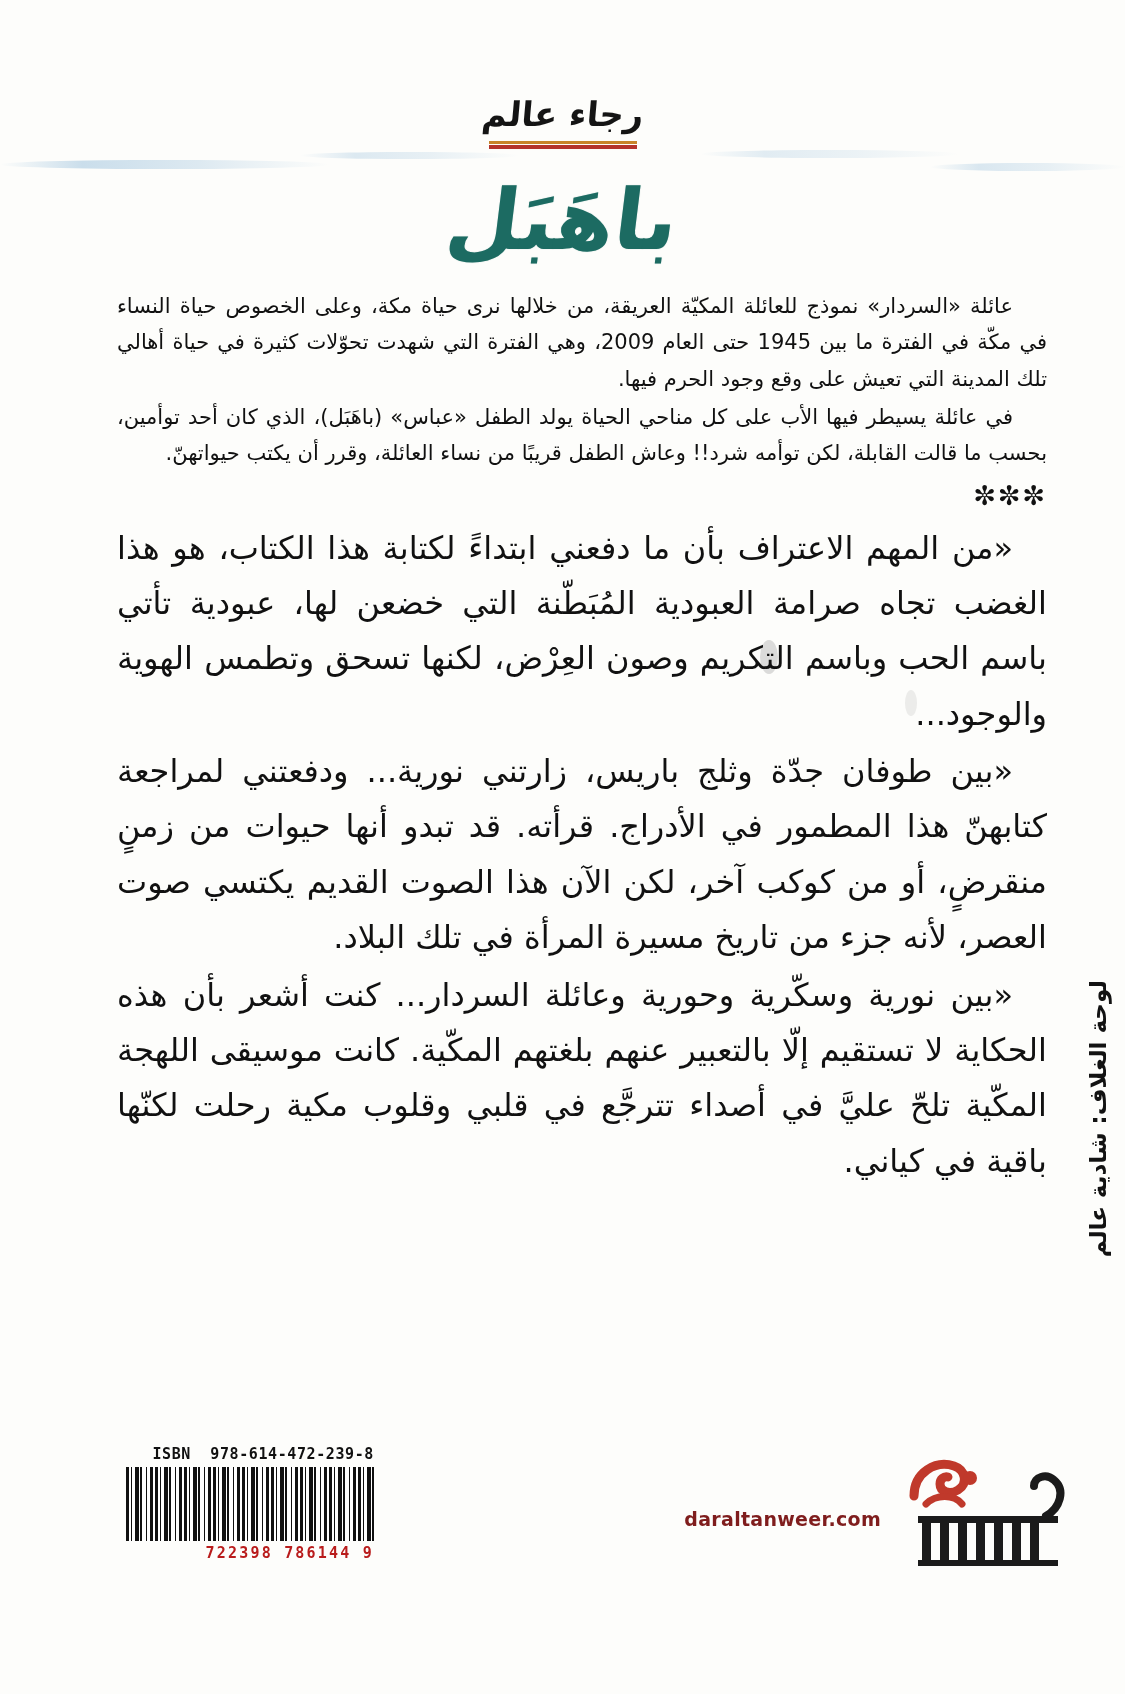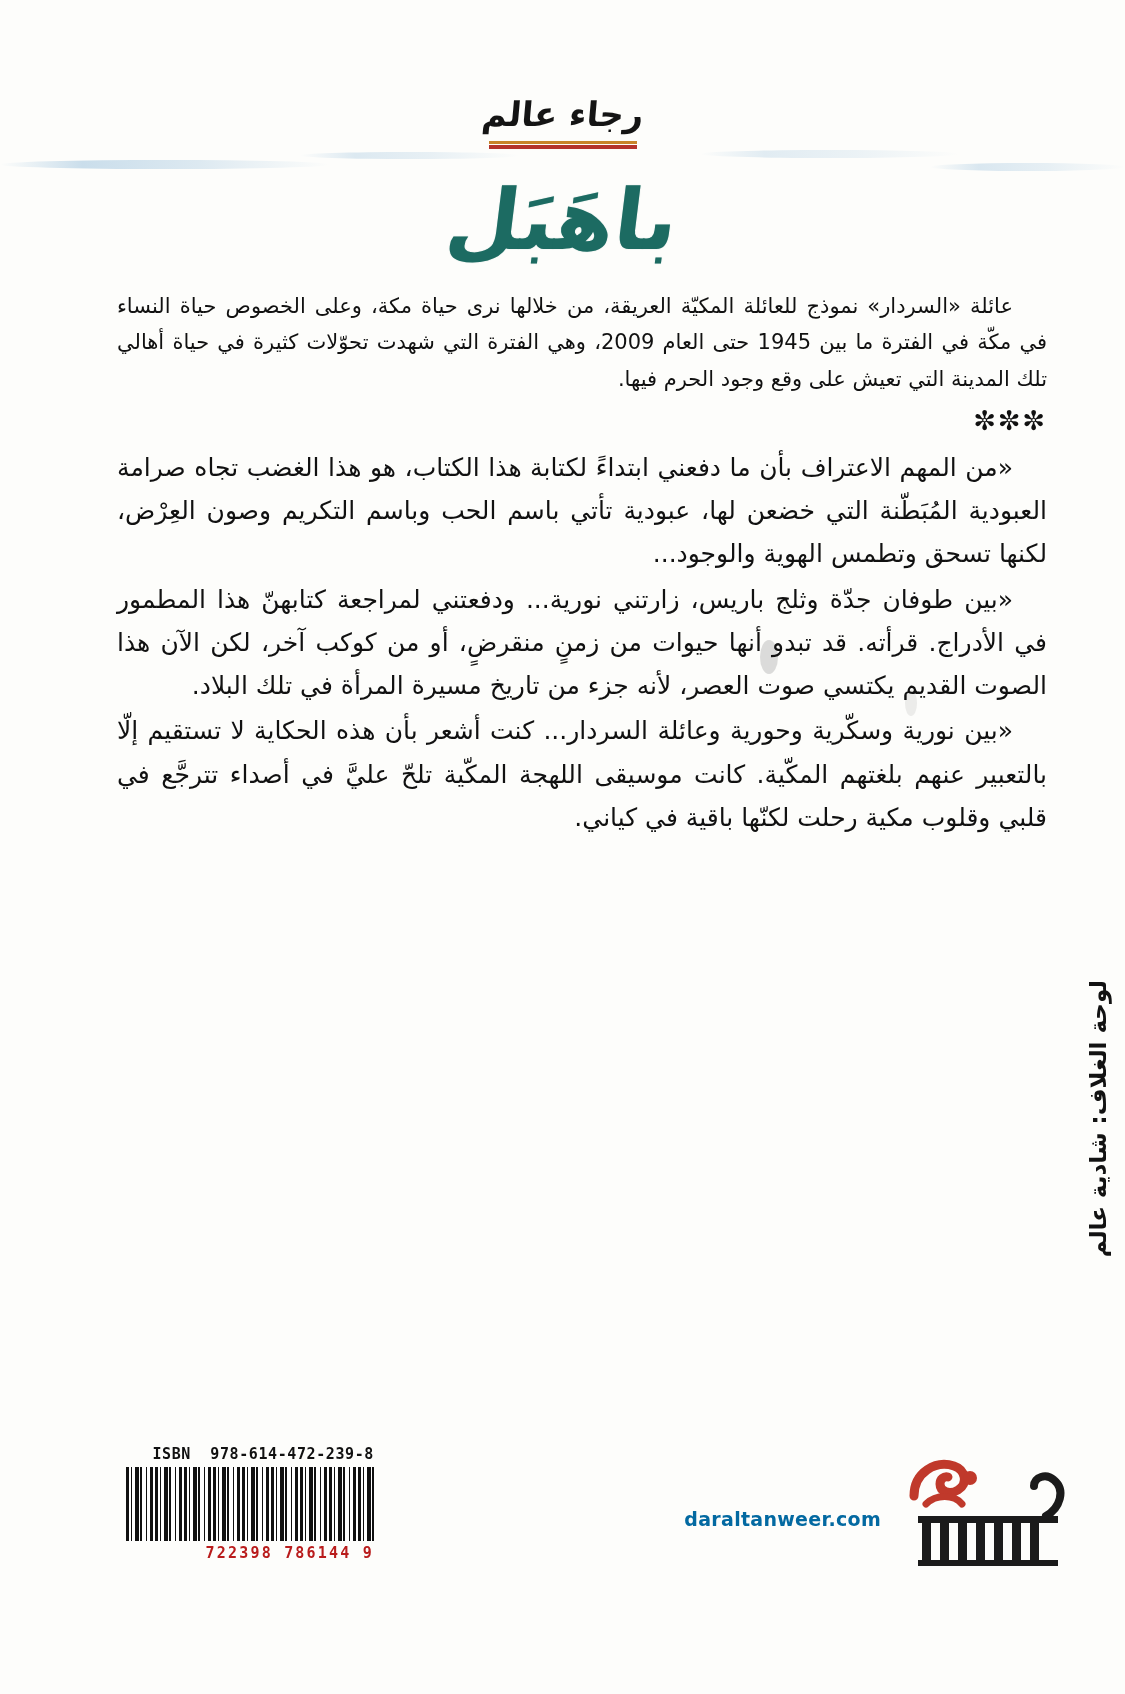--- a/index.html
+++ b/index.html
@@ -100,21 +100,21 @@
     color: #111111;
   }
   .para {
     font-family: "DejaVu Sans", sans-serif;
     font-size: 21px;
     line-height: 1.73;
     margin: 0 0 2px 0;
     text-indent: 34px;
     font-weight: 500;
   }
-  .para.quote { font-size: 25px; }
+  .para.quote { font-size: 32px; }
 
   .sep {
     text-align: center;
     font-family: "DejaVu Sans", sans-serif;
     font-size: 27px;
     color: #111;
     letter-spacing: 2px;
     margin: 10px 0 12px 0;
     line-height: 1;
   }
@@ -189,21 +189,21 @@
     width: 420px;
     height: 130px;
   }
   .publisher-url {
     position: absolute;
     right: 195px;
     top: 58px;
     font-family: "DejaVu Sans", sans-serif;
     font-size: 19px;
     font-weight: 600;
-    color: #0369a1;
+    color: #7f1d1d;
     letter-spacing: .3px;
     direction: ltr;
     white-space: nowrap;
   }
   .publisher-logo {
     position: absolute;
     right: 0px;
     top: 0px;
     width: 180px;
     height: 120px;
@@ -230,20 +230,21 @@
     </div>
   </div>
 
   <div class="title-block">
     <div class="book-title">باهَبَل</div>
   </div>
 
   <div class="body-copy">
 
     <p class="para">عائلة «السردار» نموذج للعائلة المكيّة العريقة، من خلالها نرى حياة مكة، وعلى الخصوص حياة النساء في مكّة في الفترة ما بين 1945 حتى العام 2009، وهي الفترة التي شهدت تحوّلات كثيرة في حياة أهالي تلك المدينة التي تعيش على وقع وجود الحرم فيها.</p>
+    <p class="para">في عائلة يسيطر فيها الأب على كل مناحي الحياة يولد الطفل «عباس» (باهَبَل)، الذي كان أحد توأمين، بحسب ما قالت القابلة، لكن توأمه شرد!! وعاش الطفل قريبًا من نساء العائلة، وقرر أن يكتب حيواتهنّ.</p>
 
     <div class="sep">✼✼✼</div>
 
     <p class="para quote">«من المهم الاعتراف بأن ما دفعني ابتداءً لكتابة هذا الكتاب، هو هذا الغضب تجاه صرامة العبودية المُبَطّنة التي خضعن لها، عبودية تأتي باسم الحب وباسم التكريم وصون العِرْض، لكنها تسحق وتطمس الهوية والوجود...</p>
     <p class="para quote">«بين طوفان جدّة وثلج باريس، زارتني نورية... ودفعتني لمراجعة كتابهنّ هذا المطمور في الأدراج. قرأته. قد تبدو أنها حيوات من زمنٍ منقرضٍ، أو من كوكب آخر، لكن الآن هذا الصوت القديم يكتسي صوت العصر، لأنه جزء من تاريخ مسيرة المرأة في تلك البلاد.</p>
     <p class="para quote">«بين نورية وسكّرية وحورية وعائلة السردار... كنت أشعر بأن هذه الحكاية لا تستقيم إلّا بالتعبير عنهم بلغتهم المكّية. كانت موسيقى اللهجة المكّية تلحّ عليَّ في أصداء تترجَّع في قلبي وقلوب مكية رحلت لكنّها باقية في كياني.</p>
 
   </div>
 
   <div class="side-credit">لوحة الغلاف: شادية عالم</div>

